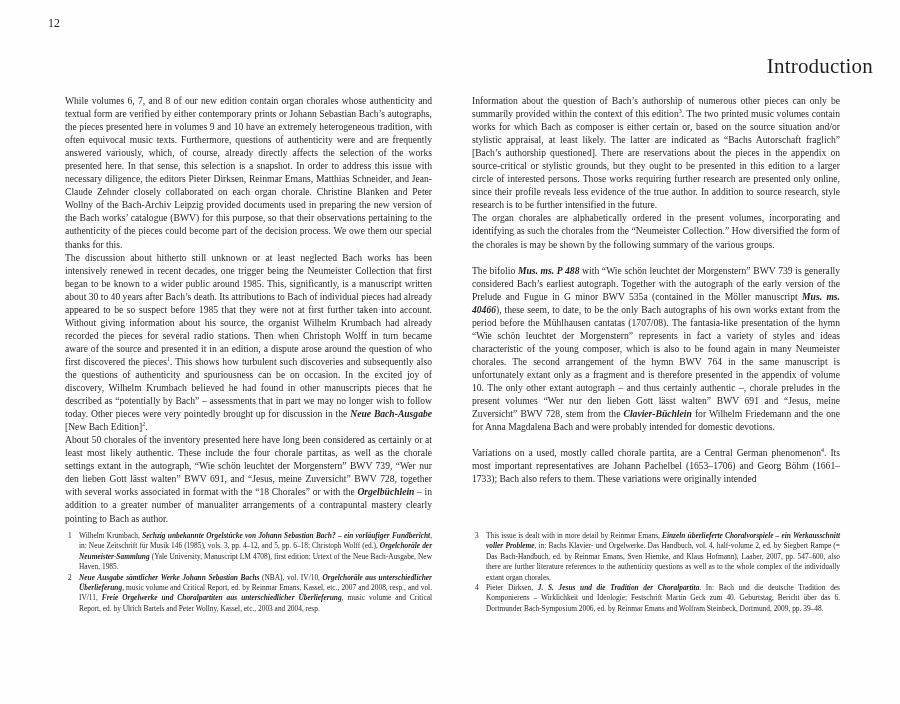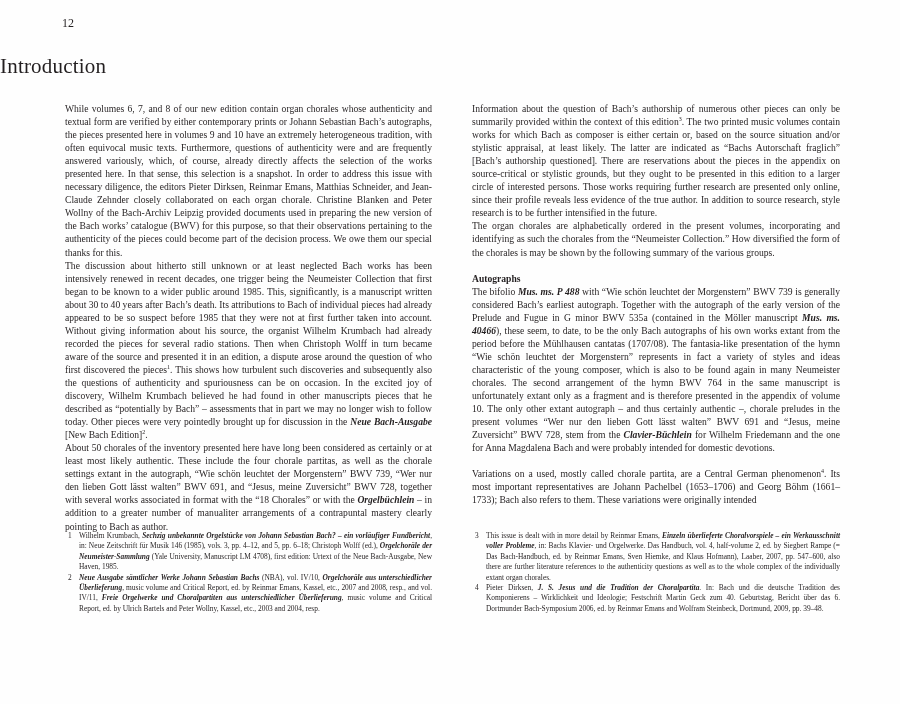--- a/index.html
+++ b/index.html
@@ -1,21 +1,21 @@
 <!DOCTYPE html>
 <html><head>
 <meta charset="utf-8">
 <style>
   html, body { margin: 0; padding: 0; background: #fefefe; }
   body { width: 900px; height: 704px; position: relative; overflow: hidden;
          font-family: "Liberation Serif", "DejaVu Serif", serif; color: #231f20; }
-  .page-number { position: absolute; left: 62px; top: 16px; font-size: 12px; }
-  .title { position: absolute; left: 0; width: 873px; top: 54px; text-align: left;
+  .page-number { position: absolute; left: 48px; top: 16px; font-size: 12px; }
+  .title { position: absolute; left: 0; width: 873px; top: 54px; text-align: right;
            font-size: 21px; letter-spacing: 0.2px; font-weight: normal; margin: 0; }
-  .col { position: absolute; top: 102px; width: 367px; font-size: 9.6px; line-height: 13.05px;
+  .col { position: absolute; top: 94px; width: 367px; font-size: 9.6px; line-height: 13.05px;
          text-align: justify; hyphens: auto; }
   .col.left { left: 65px; }
   .col.right { left: 472px; width: 368px; }
   .col p { margin: 0; }
   .col h2 { margin: 0; font-size: 9.6px; line-height: 13.05px; font-weight: bold; }
   .col .section { margin-top: 13px; }
   sup { font-size: 6px; line-height: 0; vertical-align: 4px; }
   i { font-style: italic; font-weight: bold; }
   .footnotes { position: absolute; top: 531px; font-size: 7.4px; line-height: 10.4px;
                text-align: justify; }
@@ -34,21 +34,20 @@
   <p><span>While volumes 6, 7, and 8 of our new edition contain organ chorales whose authenticity and textual form are verified by either contemporary prints or Johann Sebastian Bach’s autographs, the pieces presented here in volumes 9 and 10 have an extremely heterogeneous tradition, with often equivocal music texts. Furthermore, questions of authenticity were and are frequently answered variously, which, of course, already directly affects the selection of the works presented here. In that sense, this selection is a snapshot. In order to address this issue with necessary diligence, the editors Pieter Dirksen, Reinmar Emans, Matthias Schneider, and Jean-Claude Zehnder closely collaborated on each organ chorale. Christine Blanken and Peter Wollny of the Bach-Archiv Leipzig provided documents used in preparing the new version of the Bach works’ catalogue (BWV) for this purpose, so that their observations pertaining to the authenticity of the pieces could become part of the decision process. We owe them our special thanks for this.</span></p>
   <p><span>The discussion about hitherto still unknown or at least neglected Bach works has been intensively renewed in recent decades, one trigger being the Neumeister Collection that first began to be known to a wider public around 1985. This, significantly, is a manuscript written about 30 to 40 years after Bach’s death. Its attributions to Bach of individual pieces had already appeared to be so suspect before 1985 that they were not at first further taken into account. Without giving information about his source, the organist Wilhelm Krumbach had already recorded the pieces for several radio stations. Then when Christoph Wolff in turn became aware of the source and presented it in an edition, a dispute arose around the question of who first discovered the pieces</span><sup>1</sup><span>. This shows how turbulent such discoveries and subsequently also the questions of authenticity and spuriousness can be on occasion. In the excited joy of discovery, Wilhelm Krumbach believed he had found in other manuscripts pieces that he described as “potentially by Bach” – assessments that in part we may no longer wish to follow today. Other pieces were very pointedly brought up for discussion in the </span><i>Neue Bach-Ausgabe</i><span> [New Bach Edition]</span><sup>2</sup><span>.</span></p>
   <p><span>About 50 chorales of the inventory presented here have long been considered as certainly or at least most likely authentic. These include the four chorale partitas, as well as the chorale settings extant in the autograph, “Wie schön leuchtet der Morgenstern” BWV 739, “Wer nur den lieben Gott lässt walten” BWV 691, and “Jesus, meine Zuversicht” BWV 728, together with several works associated in format with the “18 Chorales” or with the </span><i>Orgelbüchlein</i><span> – in addition to a greater number of manualiter arrangements of a contrapuntal mastery clearly pointing to Bach as author.</span></p>
 </div>
 
 <div class="col right">
   <p><span>Information about the question of Bach’s authorship of numerous other pieces can only be summarily provided within the context of this edition</span><sup>3</sup><span>. The two printed music volumes contain works for which Bach as composer is either certain or, based on the source situation and/or stylistic appraisal, at least likely. The latter are indicated as “Bachs Autorschaft fraglich” [Bach’s authorship questioned]. There are reservations about the pieces in the appendix on source-critical or stylistic grounds, but they ought to be presented in this edition to a larger circle of interested persons. Those works requiring further research are presented only online, since their profile reveals less evidence of the true author. In addition to source research, style research is to be further intensified in the future.</span></p>
   <p><span>The organ chorales are alphabetically ordered in the present volumes, incorporating and identifying as such the chorales from the “Neumeister Collection.” How diversified the form of the chorales is may be shown by the following summary of the various groups.</span></p>
 
   <div class="section">
-    <h2>Autographs</h2>
     <p><span>The bifolio </span><i>Mus. ms. P 488</i><span> with “Wie schön leuchtet der Morgenstern” BWV 739 is generally considered Bach’s earliest autograph. Together with the autograph of the early version of the Prelude and Fugue in G minor BWV 535a (contained in the Möller manuscript </span><i>Mus. ms. 40466</i><span>), these seem, to date, to be the only Bach autographs of his own works extant from the period before the Mühlhausen cantatas (1707/08). The fantasia-like presentation of the hymn “Wie schön leuchtet der Morgenstern” represents in fact a variety of styles and ideas characteristic of the young composer, which is also to be found again in many Neumeister chorales. The second arrangement of the hymn BWV 764 in the same manuscript is unfortunately extant only as a fragment and is therefore presented in the appendix of volume 10. The only other extant autograph – and thus certainly authentic –, chorale preludes in the present volumes “Wer nur den lieben Gott lässt walten” BWV 691 and “Jesus, meine Zuversicht” BWV 728, stem from the </span><i>Clavier-Büchlein</i><span> for Wilhelm Friedemann and the one for Anna Magdalena Bach and were probably intended for domestic devotions.</span></p>
   </div>
 
   <div class="section">
     <p><span>Variations on a used, mostly called chorale partita, are a Central German phenomenon</span><sup>4</sup><span>. Its most important representatives are Johann Pachelbel (1653–1706) and Georg Böhm (1661–1733); Bach also refers to them. These variations were originally intended</span></p>
   </div>
 </div>
 
 <div class="footnotes left">
   <p class="fn"><span class="fn-num">1</span><span>Wilhelm Krumbach, </span><i>Sechzig unbekannte Orgelstücke von Johann Sebastian Bach? – ein vorläufiger Fundbericht</i><span>, in: Neue Zeitschrift für Musik 146 (1985), vols. 3, pp. 4–12, and 5, pp. 6–18; Christoph Wolff (ed.), </span><i>Orgelchoräle der Neumeister-Sammlung</i><span> (Yale University, Manuscript LM 4708), first edition: Urtext of the Neue Bach-Ausgabe, New Haven, 1985.</span></p>

